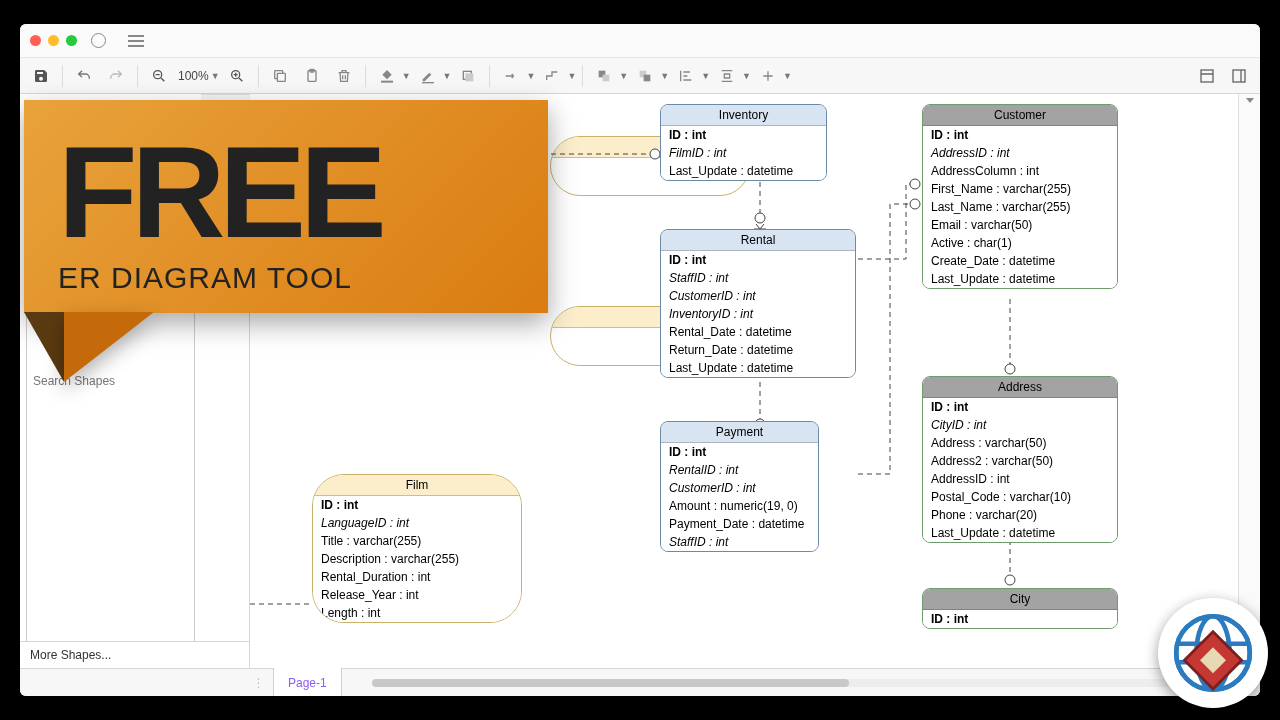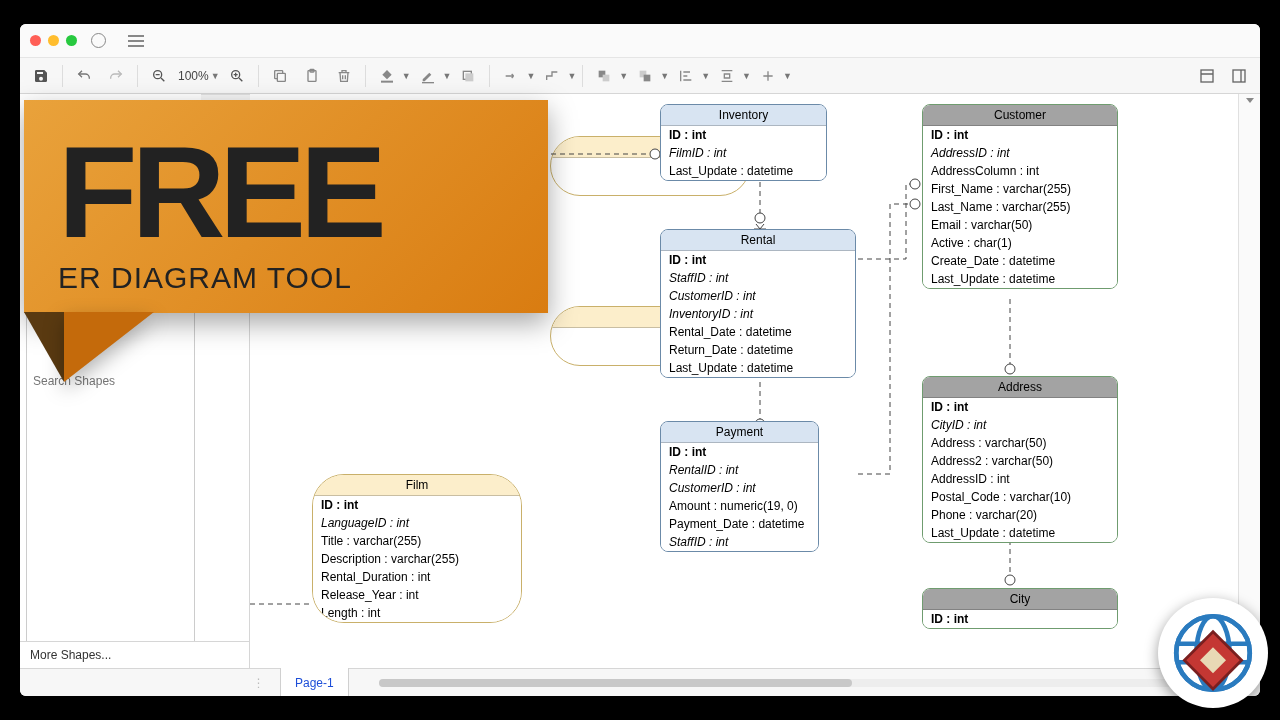--- a/index.html
+++ b/index.html
@@ -47,21 +47,21 @@
   .ehd { text-align: center; font-weight: normal; padding: 3px 0; border-bottom: 1px solid rgba(0,0,0,0.2); font-size:12px;}
   .ebody { background: #fff; }
   .erow { padding: 2px 8px; white-space: nowrap; }
   .erow.pk { font-weight: bold; }
   .erow.fk { font-style: italic; }
   
   .connectors { position:absolute; inset:0; pointer-events:none; }
   
   .footer { height: 28px; border-top: 1px solid #d6d6d6; background:#f7f7f7; display:flex; align-items:center; font-size:12px; color:#666;}
   .footer .grip { width:14px; display:flex; justify-content:center; color:#bbb; margin:0 2px; letter-spacing:1px;}
-  .footer .tab { padding:18px 14px; background:#fff; border:1px solid #d0d0d0; border-bottom:none; border-radius:3px 3px 0 0; margin-left:12px; color:#1d4ed8;}
+  .footer .tab { padding:18px 14px; background:#fff; border:1px solid #d0d0d0; border-bottom:none; border-radius:3px 3px 0 0; margin-left:5px; color:#8b5cf6;}
   .scroll-hint { flex:1; margin:0 20px 0 30px; height:8px; background:#ededed; border-radius:4px; position:relative;}
   .scroll-hint::after{ content:""; position:absolute; left:0; top:0; height:100%; width:55%; background:#c8c8c8; border-radius:4px;}
   
   .banner { position: absolute; top: 100px; left: 24px; width: 524px; z-index: 50; }
   .banner .plate { background:#e28c1b; background: linear-gradient(135deg,#e9a23b 0%, #d97c11 100%); color:#1a1a1a; padding:34px 34px 18px 34px; position:relative; box-shadow: 0 10px 26px rgba(0,0,0,0.35); }
   .banner h1 { font-size: 130px; font-weight: 800; letter-spacing: -6px; line-height: 0.9; font-family: Arial, sans-serif; color:#222; }
   .banner .sub { font-size: 30px; font-weight: 400; letter-spacing: 1px; margin-top: 10px; color:#222; }
   .banner .tail { width:0;height:0; border-top: 70px solid #c46a0b; border-right: 90px solid transparent; margin-left: 40px; margin-top:-1px; filter: drop-shadow(0 8px 10px rgba(0,0,0,0.3));}
   .banner .dark-edge { width:0;height:0; border-top:70px solid #5a3a11; border-left:40px solid transparent; position:absolute; left:0; bottom:-69px; }
   

